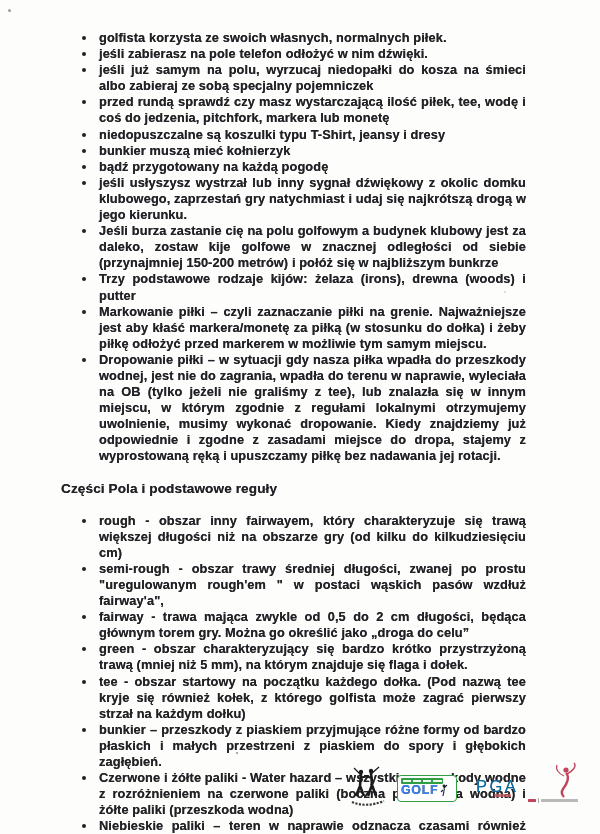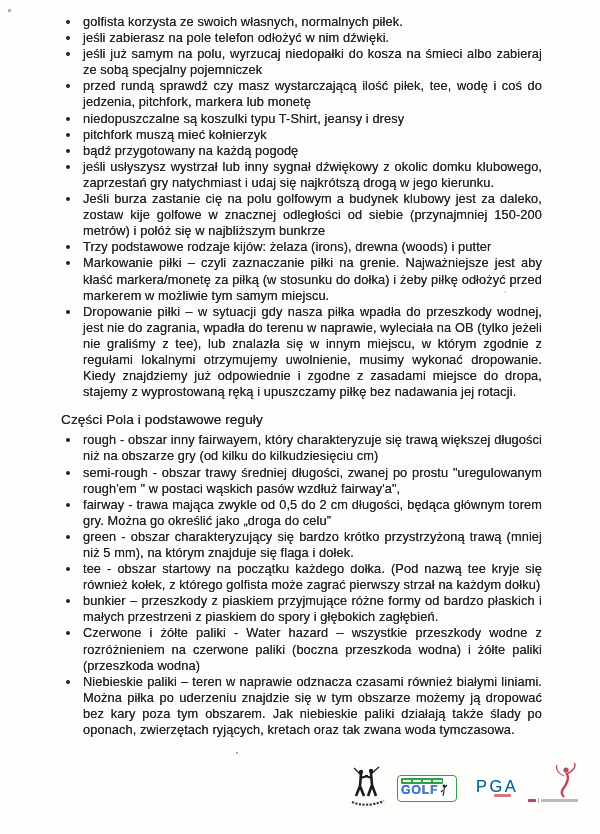--- a/index.html
+++ b/index.html
@@ -16,28 +16,29 @@
     position:absolute;
     left:60px; top:14px;
     width:482px;
     font-size:12.8px;
     line-height:16.1px;
     text-align:justify;
     text-shadow:0 0 .35px rgba(20,20,25,.75);
     letter-spacing:.1px;
   }
   ul.bullets{
-    margin:0; padding:0 0 0 21px;
+    margin:16px; padding:0 0 0 21px;
     list-style:disc outside;
+    font-weight:bold;
   }
   ul.bullets li{ margin:0; padding-left:2px; }
   .heading{
     margin:12px 0 4px 1px;
     font-size:13.6px;
-    font-weight:normal;
+    font-weight:bold;
     text-align:left;
     letter-spacing:.1px;
   }
   
   .speck{ position:absolute; background:#b5b5b2; border-radius:50%; }
   .speck.s1{ left:8px;  top:9px;   width:3px; height:3px; background:#9d9da0;}
   .speck.s2{ left:504px;top:291px; width:2px; height:2px; opacity:.6;}
   .speck.s3{ left:236px;top:752px; width:2px; height:2px; background:#8f8f92;}
   
   .logo-strip{ position:absolute; left:0; top:760px; width:600px; height:70px; }
@@ -84,21 +85,21 @@
   <div class="speck s2"></div>
   <div class="speck s3"></div>
 
   <div class="content">
     <ul class="bullets">
       <li>golfista korzysta ze swoich własnych, normalnych piłek.</li>
       <li>jeśli zabierasz na pole telefon odłożyć w nim dźwięki.</li>
       <li>jeśli już samym na polu, wyrzucaj niedopałki do kosza na śmieci albo zabieraj ze sobą specjalny pojemniczek</li>
       <li>przed rundą sprawdź czy masz wystarczającą ilość piłek, tee, wodę i coś do jedzenia, pitchfork, markera lub monetę</li>
       <li>niedopuszczalne są koszulki typu T-Shirt, jeansy i dresy</li>
-      <li>pitchfork muszą mieć kołnierzyk</li>
+      <li>bunkier muszą mieć kołnierzyk</li>
       <li>bądź przygotowany na każdą pogodę</li>
       <li>jeśli usłyszysz wystrzał lub inny sygnał dźwiękowy z okolic domku klubowego, zaprzestań gry natychmiast i udaj się najkrótszą drogą w jego kierunku.</li>
       <li>Jeśli burza zastanie cię na polu golfowym a budynek klubowy jest za daleko, zostaw kije golfowe w znacznej odległości od siebie (przynajmniej 150-200 metrów) i połóż się w najbliższym bunkrze</li>
       <li>Trzy podstawowe rodzaje kijów: żelaza (irons), drewna (woods) i putter</li>
       <li>Markowanie piłki – czyli zaznaczanie piłki na grenie. Najważniejsze jest aby kłaść markera/monetę za piłką (w stosunku do dołka) i żeby piłkę odłożyć przed markerem w możliwie tym samym miejscu.</li>
       <li>Dropowanie piłki – w sytuacji gdy nasza piłka wpadła do przeszkody wodnej, jest nie do zagrania, wpadła do terenu w naprawie, wyleciała na OB (tylko jeżeli nie graliśmy z tee), lub znalazła się w innym miejscu, w którym zgodnie z regułami lokalnymi otrzymujemy uwolnienie, musimy wykonać dropowanie. Kiedy znajdziemy już odpowiednie i zgodne z zasadami miejsce do dropa, stajemy z wyprostowaną ręką i upuszczamy piłkę bez nadawania jej rotacji.</li>
     </ul>
 
     <div class="heading">Części Pola i podstawowe reguły</div>
 

